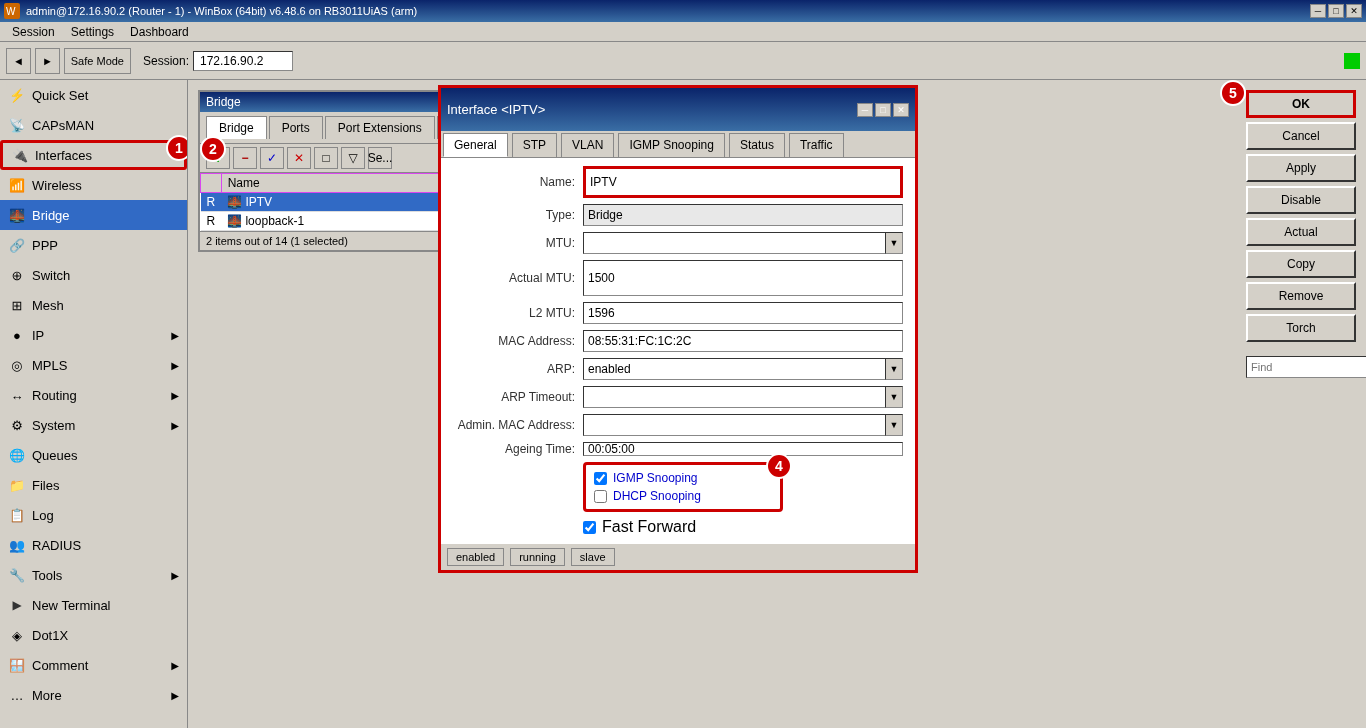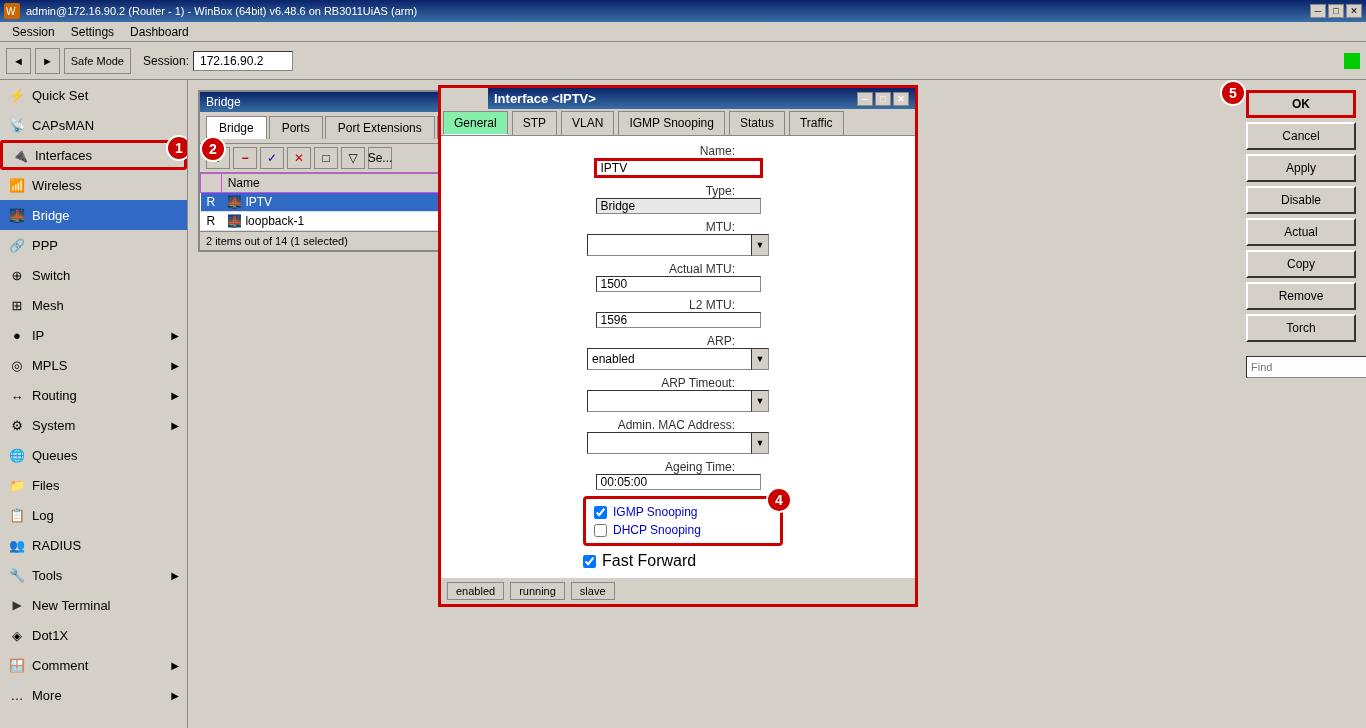--- a/index.html
+++ b/index.html
@@ -160,54 +160,52 @@
       top: 5px;
       left: 250px;
       background: #d4d0c8;
       border: 3px solid #cc0000;
       width: 480px;
       z-index: 10;
     }
     .iface-title-bar {
       background: linear-gradient(to bottom, #0a246a, #3a6ea5);
       color: white;
-      padding: 3px 6px;
+      padding: 14px 6px;
       display: flex;
       align-items: center;
       justify-content: space-between;
       font-size: 13px;
-      font-weight: bold;
-      margin-left: 47px;
+      font-weight: normal;
     }
 
     .iface-tabs {
       display: flex;
       border-bottom: 1px solid #888;
       background: #d4d0c8;
     }
     .iface-tab {
       padding: 4px 10px;
       border: 1px solid #888;
       border-bottom: none;
       background: #d4d0c8;
       cursor: pointer;
       font-size: 12px;
       margin: 2px 2px 0 2px;
     }
-    .iface-tab.active { background: #86efac; border-bottom: 1px solid white; }
+    .iface-tab.active { background: #ffffff; border-bottom: 1px solid white; }
 
     .iface-body {
       background: white;
       padding: 8px 12px;
     }
     .form-row {
       display: flex;
       align-items: center;
       margin-bottom: 6px;
-      flex-direction: column;
     }
     .form-label {
       width: 130px;
       text-align: right;
       padding-right: 8px;
       font-size: 12px;
       color: #333;
       flex-shrink: 0;
     }
     .form-input {
@@ -543,21 +541,21 @@
         <div class="iface-tab">VLAN</div>
         <div class="iface-tab">IGMP Snooping</div>
         <div class="iface-tab">Status</div>
         <div class="iface-tab">Traffic</div>
       </div>
 
       <div class="iface-body">
         
         <div class="form-row">
           <span class="form-label">Name:</span>
-          <input class="form-input name-field-highlight" type="text" value="IPTV" style="flex: 1 1 0%; height: 22px; border: 3px solid rgb(204, 0, 0); padding: 0px 4px; font-size: 12px;">
+          <input class="form-input name-field-highlight" type="text" value="IPTV" style="flex: 1 1 0%; height: 32px; border: 3px solid rgb(204, 0, 0); padding: 0px 4px; font-size: 12px;">
         </div>
 
         
         <div class="form-row">
           <span class="form-label">Type:</span>
           <input class="form-input" type="text" value="Bridge" readonly="" style="flex: 1 1 0%; height: 22px; border: 1px inset rgb(136, 136, 136); padding: 0px 4px; font-size: 12px; background: rgb(232, 232, 232);">
         </div>
 
         
         <div class="form-row">
@@ -574,20 +572,24 @@
           <input class="form-input" type="text" value="1500" readonly="" style="flex: 1 1 0%; height: 36px; border: 1px inset rgb(136, 136, 136); padding: 0px 4px; font-size: 12px;">
         </div>
 
         
         <div class="form-row">
           <span class="form-label">L2 MTU:</span>
           <input class="form-input" type="text" value="1596" readonly="" style="flex: 1 1 0%; height: 22px; border: 1px inset rgb(136, 136, 136); padding: 0px 4px; font-size: 12px;">
         </div>
 
         
+        <div class="form-row">
+          <span class="form-label">MAC Address:</span>
+          <input class="form-input" type="text" value="08:55:31:FC:1C:2C" style="flex: 1 1 0%; height: 22px; border: 1px inset rgb(136, 136, 136); padding: 0px 4px; font-size: 12px;">
+        </div>
 
         
         <div class="form-row">
           <span class="form-label">ARP:</span>
           <div class="form-input-with-arrow">
             <input type="text" value="enabled" style="flex: 1 1 0%; height: 22px; border-top: 1px inset rgb(136, 136, 136); border-bottom: 1px inset rgb(136, 136, 136); border-left: 1px inset rgb(136, 136, 136); border-image: initial; border-right: none; padding: 0px 4px; font-size: 12px;">
             <div class="form-arrow-btn">▼</div>
           </div>
         </div>
 
@@ -605,21 +607,21 @@
           <span class="form-label">Admin. MAC Address:</span>
           <div class="form-input-with-arrow">
             <input type="text" value="" style="flex: 1 1 0%; height: 22px; border-top: 1px inset rgb(136, 136, 136); border-bottom: 1px inset rgb(136, 136, 136); border-left: 1px inset rgb(136, 136, 136); border-image: initial; border-right: none; padding: 0px 4px; font-size: 12px;">
             <div class="form-arrow-btn">▼</div>
           </div>
         </div>
 
         
         <div class="form-row">
           <span class="form-label">Ageing Time:</span>
-          <input class="form-input" type="text" value="00:05:00" style="flex: 1 1 0%; height: 30px; border: 1px inset rgb(136, 136, 136); padding: 0px 4px; font-size: 12px;">
+          <input class="form-input" type="text" value="00:05:00" style="flex: 1 1 0%; height: 14px; border: 1px inset rgb(136, 136, 136); padding: 0px 4px; font-size: 12px;">
         </div>
 
         
         <div style="position:relative; margin-left:130px; border:3px solid #cc0000; border-radius:4px; padding:6px 8px; margin-bottom:6px; display:inline-block; min-width:200px;">
           <div class="badge" style="top:-12px; right:-12px;">4</div>
           <div style="display:flex; align-items:center; gap:6px; margin-bottom:4px;">
             <input type="checkbox" checked="" style="">
             <span style="font-size:12px; color:#0000cc;">IGMP Snooping</span>
           </div>
           <div style="display:flex; align-items:center; gap:6px;">

